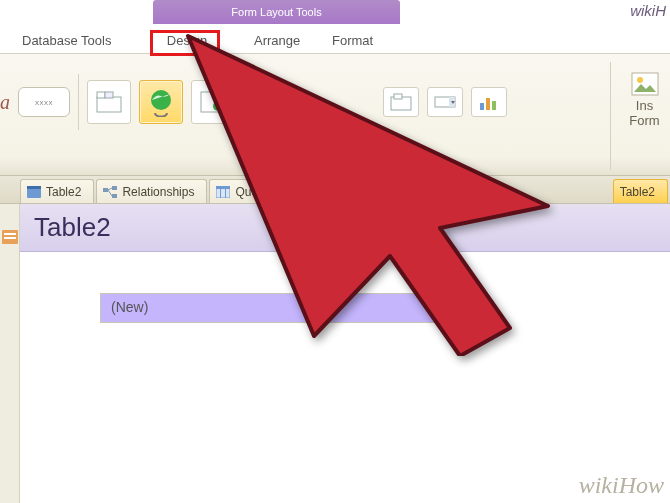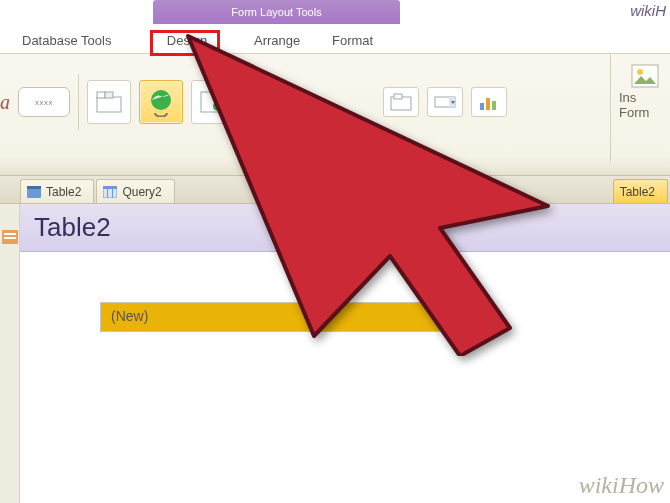--- a/index.html
+++ b/index.html
@@ -31,39 +31,39 @@
   .ctrl-item { width: 44px; height: 44px; background: #fff; border: 1px solid #d3cfbf; border-radius: 3px; display: flex; align-items: center; justify-content: center; }
   .ctrl-item.small { width: 36px; height: 30px; }
   .ctrl-item.selected { background: linear-gradient(to bottom,#ffe9a8,#ffd968); border-color: #e6b539; box-shadow: inset 0 0 0 1px #fff3cf; }
   .ctrl-italic { font-style: italic; font-family: Georgia, serif; font-size: 20px; color: #a0574c; background: none; border: none; }
   .ctrl-xxxx {
     width: 52px; height: 30px; background: #fff; border: 1px solid #c7c2b0; border-radius: 6px;
     display: flex; align-items: center; justify-content: center; font-size: 8px; letter-spacing: 0.5px; color: #888;
   }
   .divider { width: 1px; height: 56px; background: #d6d1bf; }
   .group-label { position: absolute; left: 0; bottom: 4px; width: 590px; text-align: center; color: #6a6350; font-size: 12px; }
-  .img-group { position: absolute; right: 0; top: 0; width: 60px; height: 108px; border-left: 1px solid #d6d1bf; padding: 6px 0 0 8px; color: #6a6350; }
+  .img-group { position: absolute; right: 0; top: 8px; width: 60px; height: 108px; border-left: 1px solid #d6d1bf; padding: 6px 0 0 8px; text-align: center; color: #6a6350; }
   .img-icon { display: block; margin: 4px auto 2px; }
   .dropdown-arrow { position: absolute; left: 344px; top: 60px; width: 18px; height: 14px; background: #f1eee0; border: 1px solid #d3cfbf; display:flex; align-items:center; justify-content:center; font-size:8px; color:#666; }
 
   
   .object-tabs { height: 28px; background: linear-gradient(to bottom,#eae6d8,#dfdac7); border-bottom: 1px solid #c7c0aa; display: flex; align-items: flex-end; padding-left: 20px; position: relative; }
   .obj-tab { height: 24px; padding: 0 12px 0 6px; margin-right: 2px; background: linear-gradient(to bottom,#f9f6ea,#efebdb); border: 1px solid #c7c0aa; border-bottom: none; border-radius: 3px 3px 0 0; display: flex; align-items: center; gap: 5px; color: #4a4534; font-size: 12px; cursor: pointer; }
   .obj-tab.active { background: linear-gradient(to bottom,#ffe9a8,#ffd050); border-color: #e6b539; }
   .obj-icon { width: 14px; height: 12px; }
 
   
   .left-gutter { position: absolute; left: 0; top: 204px; width: 20px; height: 299px; background: #efece0; border-right: 1px solid #d6d1bf; }
   .gutter-icon { position: absolute; left: 2px; top: 230px; }
   .form-header { position: absolute; left: 20px; top: 204px; right: 0; height: 48px; background: linear-gradient(to bottom,#e6e0f2,#d8d0ec); border-bottom: 1px solid #bdb4d6; display: flex; align-items: center; padding-left: 14px; }
   .form-title { font-size: 26px; color: #3a2f5c; }
 
   
   .detail { position: absolute; left: 20px; top: 252px; right: 0; bottom: 0; background: #fff; }
-  .new-field { position: absolute; left: 80px; top: 50px; width: 360px; height: 30px; border: 1px solid #cac6b6; padding: 5px 10px; color: #555; font-size: 14px; background: #eab308; }
+  .new-field { position: absolute; left: 80px; top: 41px; width: 360px; height: 30px; border: 1px solid #cac6b6; padding: 5px 10px; color: #555; font-size: 14px; background: #c4b5fd; }
 
   
   .watermark { position: absolute; right: 6px; bottom: 4px; color: #b6b1a0; font-size: 24px; font-style: italic; font-family: Georgia, serif; }
 
   
   .big-arrow { position: absolute; left: 168px; top: 16px; z-index: 30; filter: drop-shadow(3px 4px 4px rgba(0,0,0,0.4)); }
 
   
   .tbl-ic { fill:#6e9ad4; }
   .rel-ic { fill:#7d99b8; }
@@ -155,20 +155,29 @@
 <div class="object-tabs">
   <div class="obj-tab">
     <svg class="obj-icon">
         <rect width="14" height="12" class="tbl-ic" rx="1"></rect>
         <rect y="0" width="14" height="3" fill="#3f6fab"></rect>
       </svg>
     <span>Table2</span>
   </div>
   <div class="obj-tab">
     <svg class="obj-icon">
+        <rect x="0" y="2" width="5" height="4" class="rel-ic"></rect>
+        <rect x="9" y="0" width="5" height="4" class="rel-ic"></rect>
+        <rect x="9" y="8" width="5" height="4" class="rel-ic"></rect>
+        <path d="M5 4 L9 2 M5 4 L9 10" stroke="#7d99b8" fill="none"></path>
+      </svg>
+    <span>Relationships</span>
+  </div>
+  <div class="obj-tab">
+    <svg class="obj-icon">
         <rect width="14" height="12" fill="#d9e5f2" stroke="#6e9ad4"></rect>
         <rect width="14" height="3" fill="#6e9ad4"></rect>
         <rect x="4" width="1" height="12" fill="#6e9ad4"></rect>
         <rect x="9" width="1" height="12" fill="#6e9ad4"></rect>
       </svg>
     <span>Query2</span>
   </div>
   <div style="flex:1"></div>
   <div class="obj-tab active">
     <span>Table2</span>

